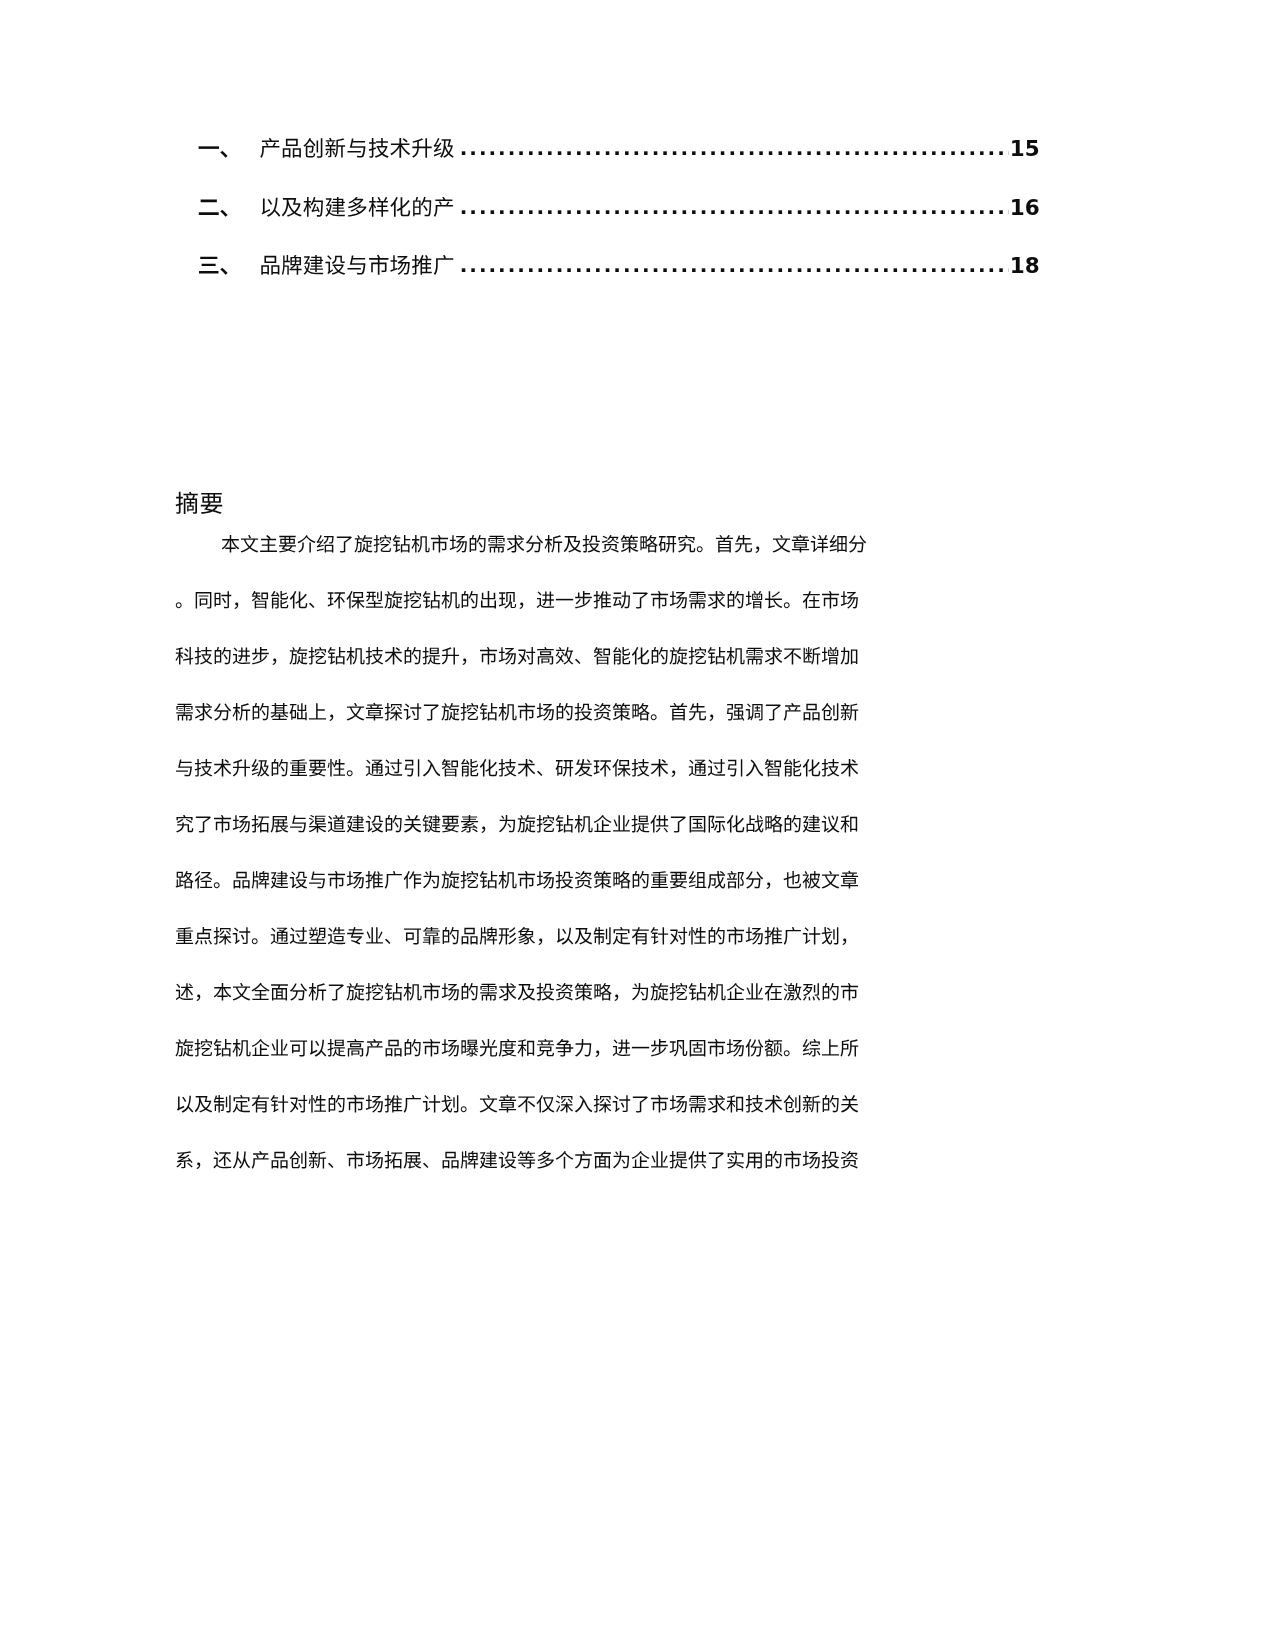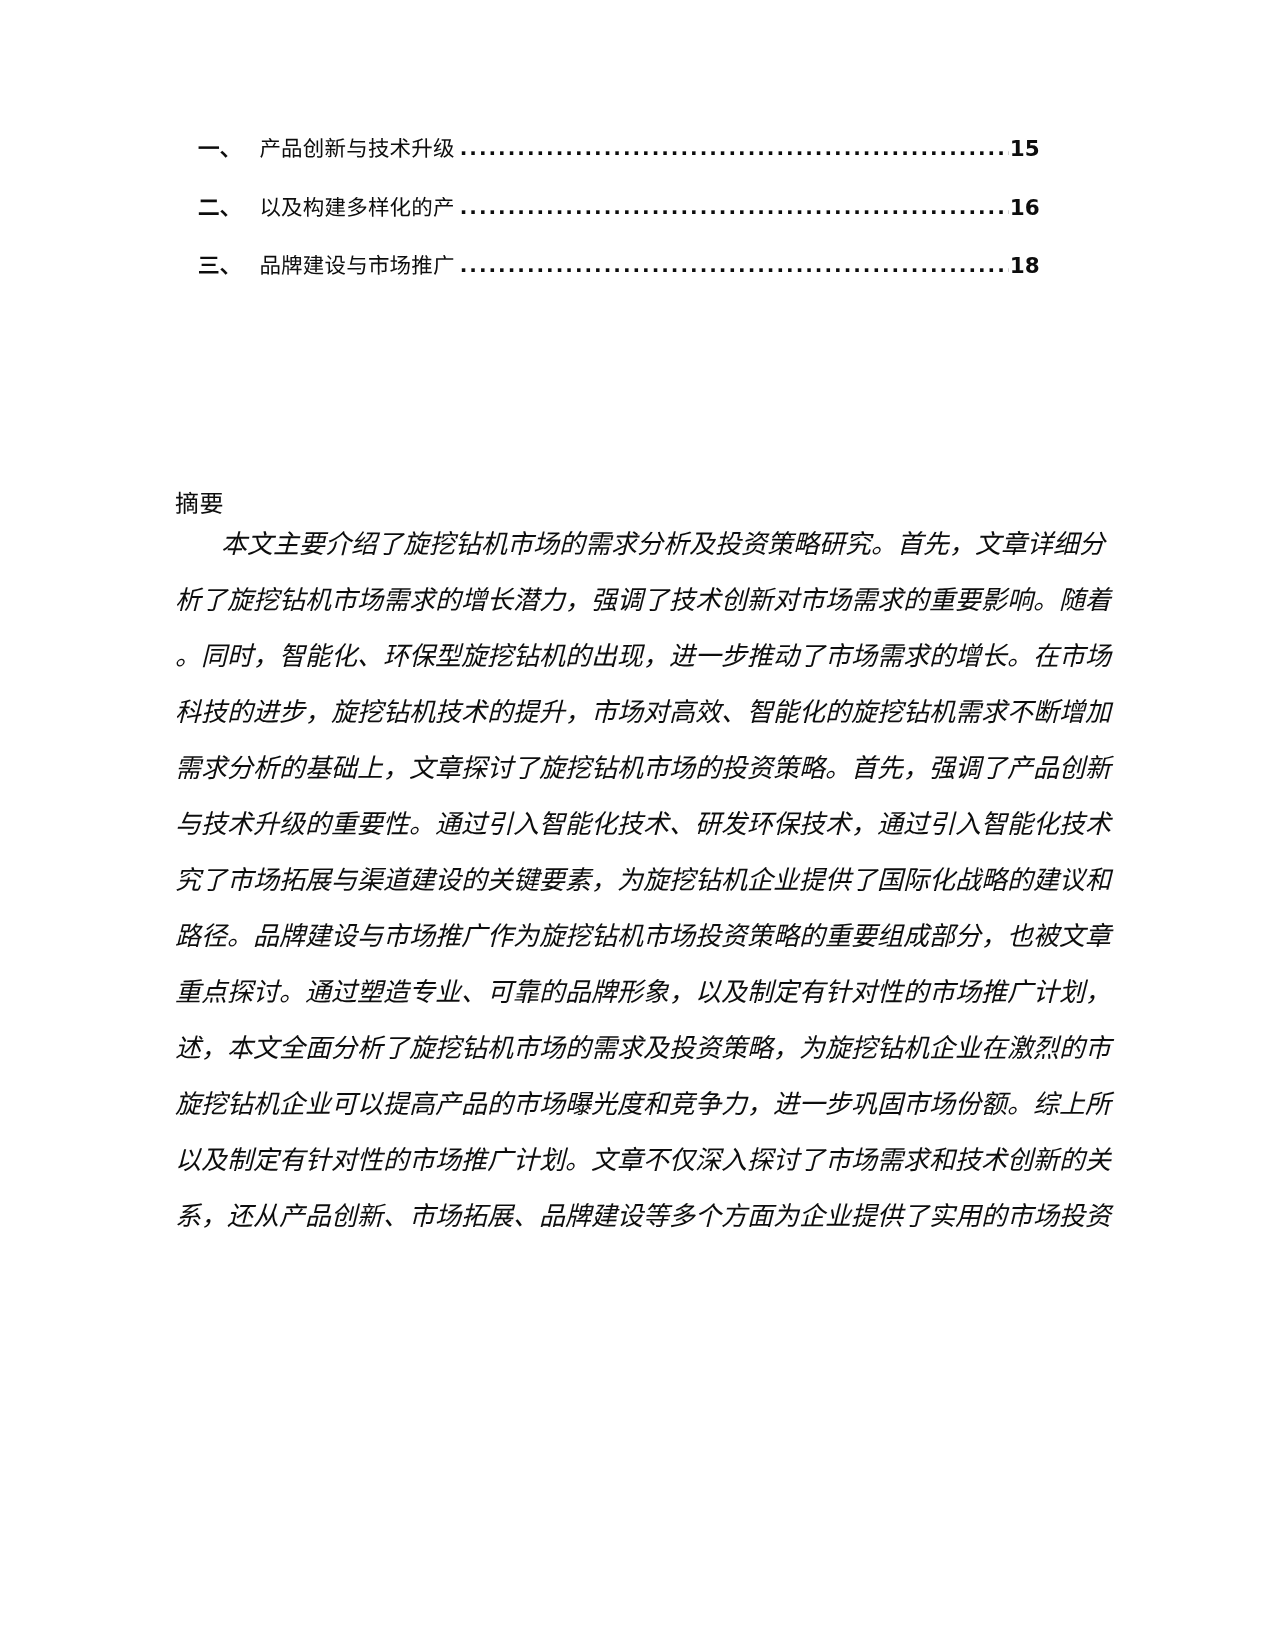--- a/index.html
+++ b/index.html
@@ -86,27 +86,26 @@
     margin-top: 32px;
   }
 
   .abstract-body {
     position: absolute;
     left: 175px;
     top: 516px;
     width: 870px;
   }
   .ab-line {
-    font-size: 26px;
+    font-size: 19px;
     font-weight: 400;
     line-height: 56px;
     height: 56px;
     letter-spacing: 0px;
     white-space: nowrap;
-    font-style: italic;
   }
   .ab-line.indent {
     text-indent: 46px;
   }
 </style>
 </head>
 <body>
 
 <div class="page">
 
@@ -135,21 +134,20 @@
       <span class="toc-leader">...................................................................................................</span>
       <span class="toc-page">18</span>
     </div>
 
   </div>
 
   <div class="abstract-heading">摘要</div>
 
   <div class="abstract-body">
     <div class="ab-line indent">本文主要介绍了旋挖钻机市场的需求分析及投资策略研究。首先，文章详细分</div>
-    <div class="ab-line">析了旋挖钻机市场需求的增长潜力，强调了技术创新对市场需求的重要影响。随着</div>
     <div class="ab-line">。同时，智能化、环保型旋挖钻机的出现，进一步推动了市场需求的增长。在市场</div>
     <div class="ab-line">科技的进步，旋挖钻机技术的提升，市场对高效、智能化的旋挖钻机需求不断增加</div>
     <div class="ab-line">需求分析的基础上，文章探讨了旋挖钻机市场的投资策略。首先，强调了产品创新</div>
     <div class="ab-line">与技术升级的重要性。通过引入智能化技术、研发环保技术，通过引入智能化技术</div>
     <div class="ab-line">究了市场拓展与渠道建设的关键要素，为旋挖钻机企业提供了国际化战略的建议和</div>
     <div class="ab-line">路径。品牌建设与市场推广作为旋挖钻机市场投资策略的重要组成部分，也被文章</div>
     <div class="ab-line">重点探讨。通过塑造专业、可靠的品牌形象，以及制定有针对性的市场推广计划，</div>
     <div class="ab-line">述，本文全面分析了旋挖钻机市场的需求及投资策略，为旋挖钻机企业在激烈的市</div>
     <div class="ab-line">旋挖钻机企业可以提高产品的市场曝光度和竞争力，进一步巩固市场份额。综上所</div>
     <div class="ab-line">以及制定有针对性的市场推广计划。文章不仅深入探讨了市场需求和技术创新的关</div>

